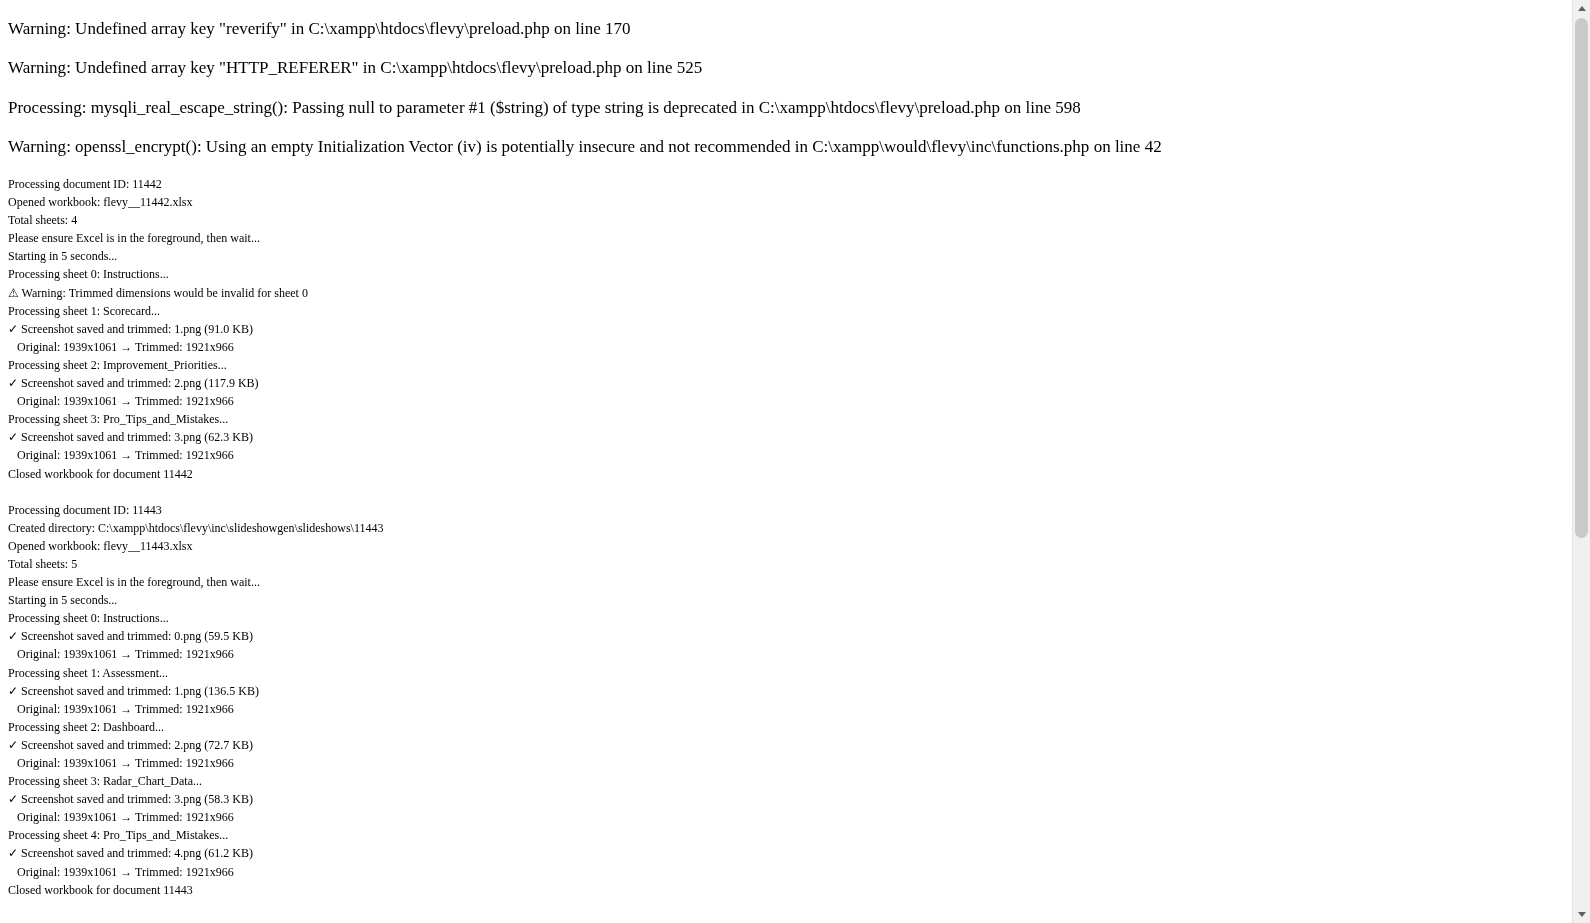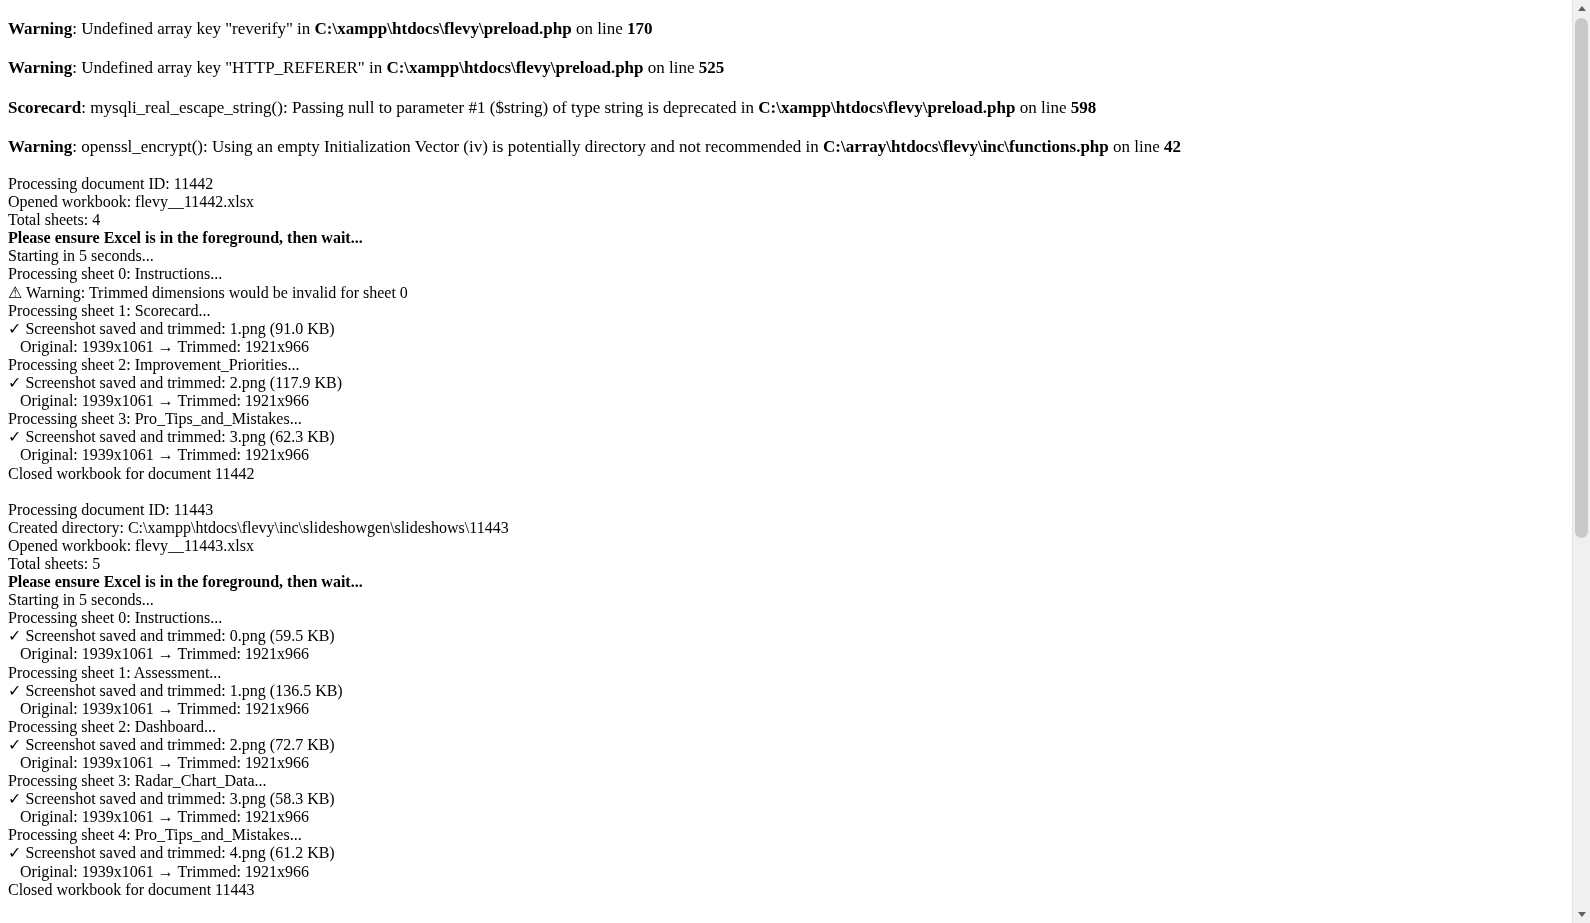--- a/index.html
+++ b/index.html
@@ -33,34 +33,34 @@
   .php-notice {
     font-size: 17px;
     line-height: 1.25;
     margin: 0 0 18px 0;
     font-family: "Liberation Serif", serif;
   }
   .php-notice:first-child {
     margin-top: 10px;
   }
   .php-notice b {
-    font-weight: bold;
+    font-weight: normal;
   }
   .console {
     font-family: "Liberation Serif", serif;
-    font-size: 16px;
+    font-size: 12px;
     line-height: 18.1px;
     white-space: pre-wrap;
     margin-top: 2px;
   }
   .console .line {
     min-height: 18.1px;
   }
   .console .bold {
-    font-weight: bold;
+    font-weight: normal;
   }
   .console .blank {
     height: 18.1px;
   }
   
   #scrollbar {
     position: absolute;
     right: 0;
     top: 0;
     width: 18px;
@@ -105,22 +105,22 @@
 </style>
 </head>
 <body>
 
 <div id="page">
 
   <div id="content">
     <div id="notices">
         <p class="php-notice"><b>Warning</b><span>: Undefined array key "reverify" in </span><b>C:\xampp\htdocs\flevy\preload.php</b><span> on line </span><b>170</b></p>
         <p class="php-notice"><b>Warning</b><span>: Undefined array key "HTTP_REFERER" in </span><b>C:\xampp\htdocs\flevy\preload.php</b><span> on line </span><b>525</b></p>
-        <p class="php-notice"><b>Scorecard</b><span>: mysqli_real_escape_string(): Passing null to parameter #1 ($string) of type string is deprecated in </span><b>C:\xampp\htdocs\flevy\preload.php</b><span> on line </span><b>598</b></p>
-        <p class="php-notice"><b>Warning</b><span>: openssl_encrypt(): Using an empty Initialization Vector (iv) is potentially directory and not recommended in </span><b>C:\array\htdocs\flevy\inc\functions.php</b><span> on line </span><b>42</b></p>
+        <p class="php-notice"><b>Processing</b><span>: mysqli_real_escape_string(): Passing null to parameter #1 ($string) of type string is deprecated in </span><b>C:\xampp\htdocs\flevy\preload.php</b><span> on line </span><b>598</b></p>
+        <p class="php-notice"><b>Warning</b><span>: openssl_encrypt(): Using an empty Initialization Vector (iv) is potentially insecure and not recommended in </span><b>C:\xampp\would\flevy\inc\functions.php</b><span> on line </span><b>42</b></p>
       </div>
     <div class="console" id="console"><div class="line">Processing document ID: 11442</div><div class="line">Opened workbook: flevy__11442.xlsx</div><div class="line">Total sheets: 4</div><div class="line bold">Please ensure Excel is in the foreground, then wait...</div><div class="line">Starting in 5 seconds...</div><div class="line">Processing sheet 0: Instructions...</div><div class="line">⚠ Warning: Trimmed dimensions would be invalid for sheet 0</div><div class="line">Processing sheet 1: Scorecard...</div><div class="line">✓ Screenshot saved and trimmed: 1.png (91.0 KB)</div><div class="line">   Original: 1939x1061 → Trimmed: 1921x966</div><div class="line">Processing sheet 2: Improvement_Priorities...</div><div class="line">✓ Screenshot saved and trimmed: 2.png (117.9 KB)</div><div class="line">   Original: 1939x1061 → Trimmed: 1921x966</div><div class="line">Processing sheet 3: Pro_Tips_and_Mistakes...</div><div class="line">✓ Screenshot saved and trimmed: 3.png (62.3 KB)</div><div class="line">   Original: 1939x1061 → Trimmed: 1921x966</div><div class="line">Closed workbook for document 11442</div><div class="line blank"></div><div class="line">Processing document ID: 11443</div><div class="line">Created directory: C:\xampp\htdocs\flevy\inc\slideshowgen\slideshows\11443</div><div class="line">Opened workbook: flevy__11443.xlsx</div><div class="line">Total sheets: 5</div><div class="line bold">Please ensure Excel is in the foreground, then wait...</div><div class="line">Starting in 5 seconds...</div><div class="line">Processing sheet 0: Instructions...</div><div class="line">✓ Screenshot saved and trimmed: 0.png (59.5 KB)</div><div class="line">   Original: 1939x1061 → Trimmed: 1921x966</div><div class="line">Processing sheet 1: Assessment...</div><div class="line">✓ Screenshot saved and trimmed: 1.png (136.5 KB)</div><div class="line">   Original: 1939x1061 → Trimmed: 1921x966</div><div class="line">Processing sheet 2: Dashboard...</div><div class="line">✓ Screenshot saved and trimmed: 2.png (72.7 KB)</div><div class="line">   Original: 1939x1061 → Trimmed: 1921x966</div><div class="line">Processing sheet 3: Radar_Chart_Data...</div><div class="line">✓ Screenshot saved and trimmed: 3.png (58.3 KB)</div><div class="line">   Original: 1939x1061 → Trimmed: 1921x966</div><div class="line">Processing sheet 4: Pro_Tips_and_Mistakes...</div><div class="line">✓ Screenshot saved and trimmed: 4.png (61.2 KB)</div><div class="line">   Original: 1939x1061 → Trimmed: 1921x966</div><div class="line">Closed workbook for document 11443</div></div>
   </div>
 
   <div id="scrollbar">
     <div class="sb-btn up">
       <span class="sb-arrow up"></span>
     </div>
     <div id="sb-thumb"></div>
     <div class="sb-btn down">

